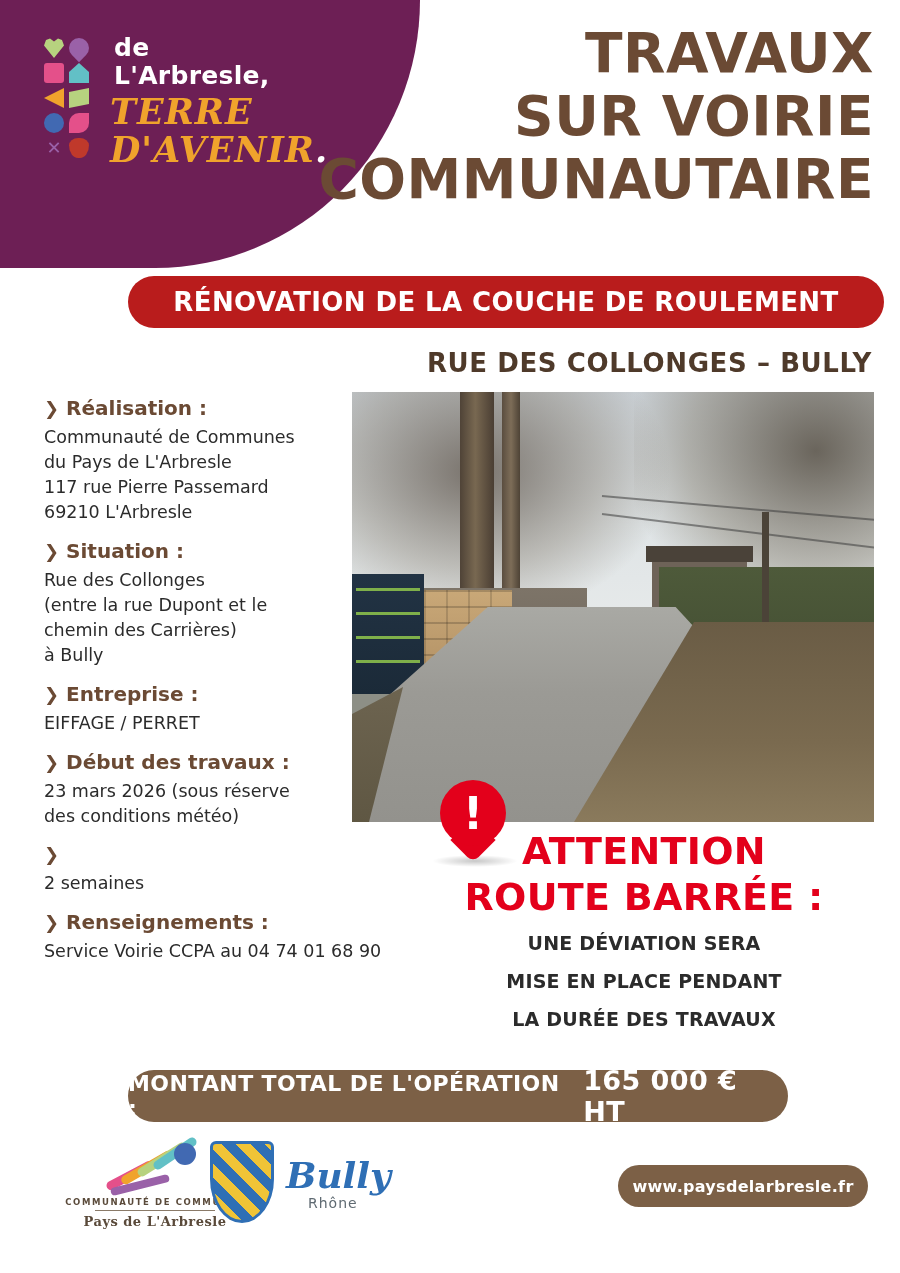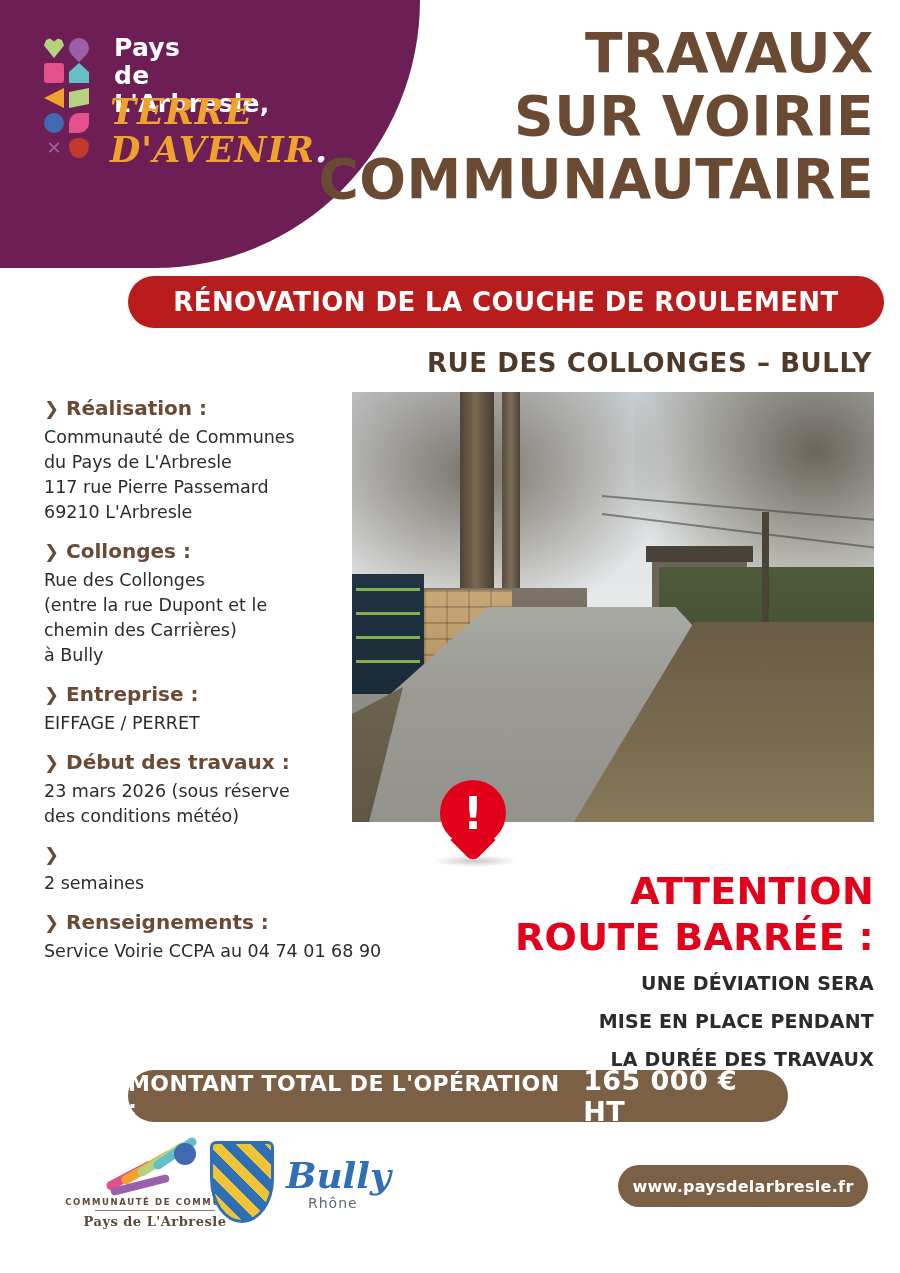--- a/index.html
+++ b/index.html
@@ -365,22 +365,21 @@
     position: absolute;
     top: 855px; left: 432px;
     width: 86px; height: 12px;
     background: radial-gradient(ellipse at center, rgba(0,0,0,.22) 0%, rgba(0,0,0,0) 70%);
   }
   .attention {
     position: absolute;
     top: 828px;
     right: 26px;
     width: 460px;
-    text-align: right;
-    margin-top: 40px;
+    text-align: center;
   }
   .attention .red {
     color: #e3001b;
     font-weight: 800;
     font-size: 38px;
     line-height: 46px;
     letter-spacing: 0.3px;
   }
   .attention .dark {
     color: #2b2b2b;
@@ -533,21 +532,20 @@
       <div class="row">
         <span class="shape s-dot"></span>
         <span class="shape s-leaf"></span>
       </div>
       <div class="row">
         <span class="shape s-ex">✕</span>
         <span class="shape s-pin"></span>
       </div>
     </div>
     <div class="logo-text-pays">
-      <div>Pays</div>
       <div>de L'Arbresle,</div>
     </div>
     <div class="logo-terre">TERRE</div>
     <div class="logo-avenir"><span>D'AVENIR</span><span class="dot">.</span></div>
   </div>
 
   <div class="title">
     <div>TRAVAUX</div>
     <div>SUR VOIRIE</div>
     <div>COMMUNAUTAIRE</div>
@@ -566,21 +564,21 @@
     </div>
     <div class="info-value" style="white-space:pre-line">Communauté de Communes
 du Pays de L'Arbresle
 117 rue Pierre Passemard
 69210 L'Arbresle</div>
   </div>
 
   <div class="info-item">
     <div class="info-label">
       <span class="chev">❯</span>
-      <span>Collonges  :</span>
+      <span>Situation  :</span>
     </div>
     <div class="info-value" style="white-space:pre-line"> Rue des Collonges
  (entre la rue Dupont et le
  chemin des Carrières)
  à Bully</div>
   </div>
 
   <div class="info-item">
     <div class="info-label">
       <span class="chev">❯</span>

